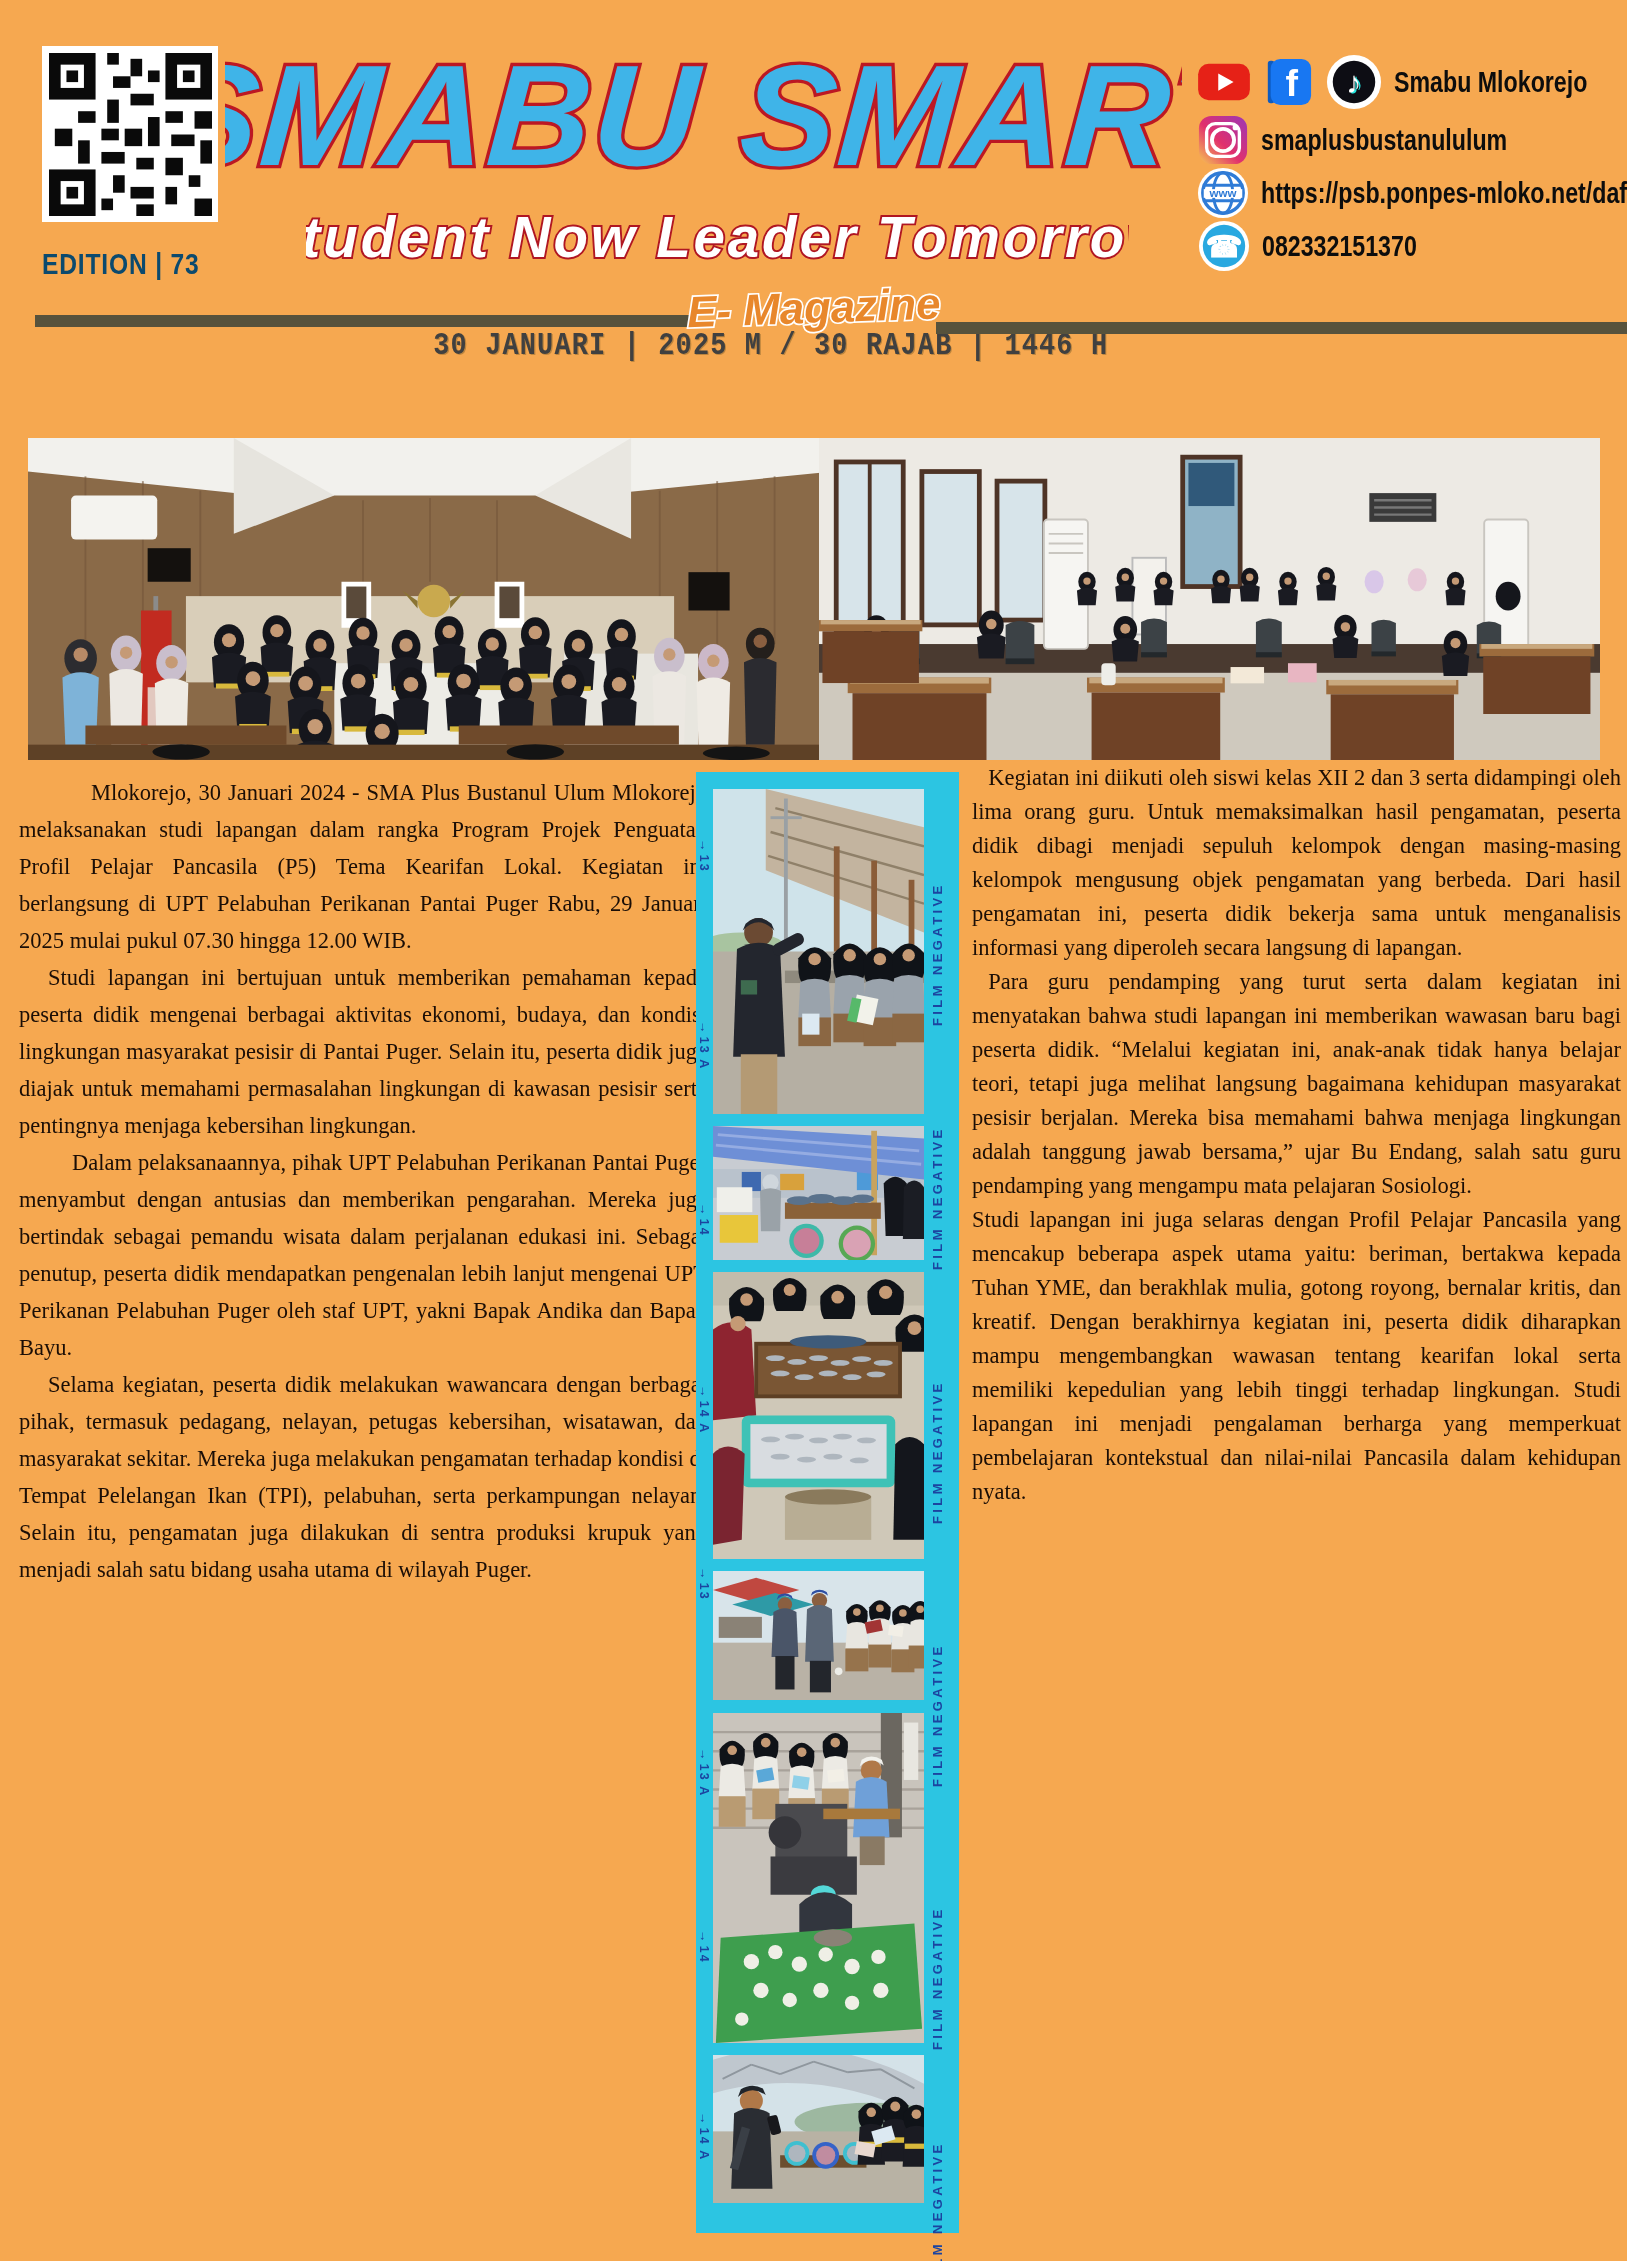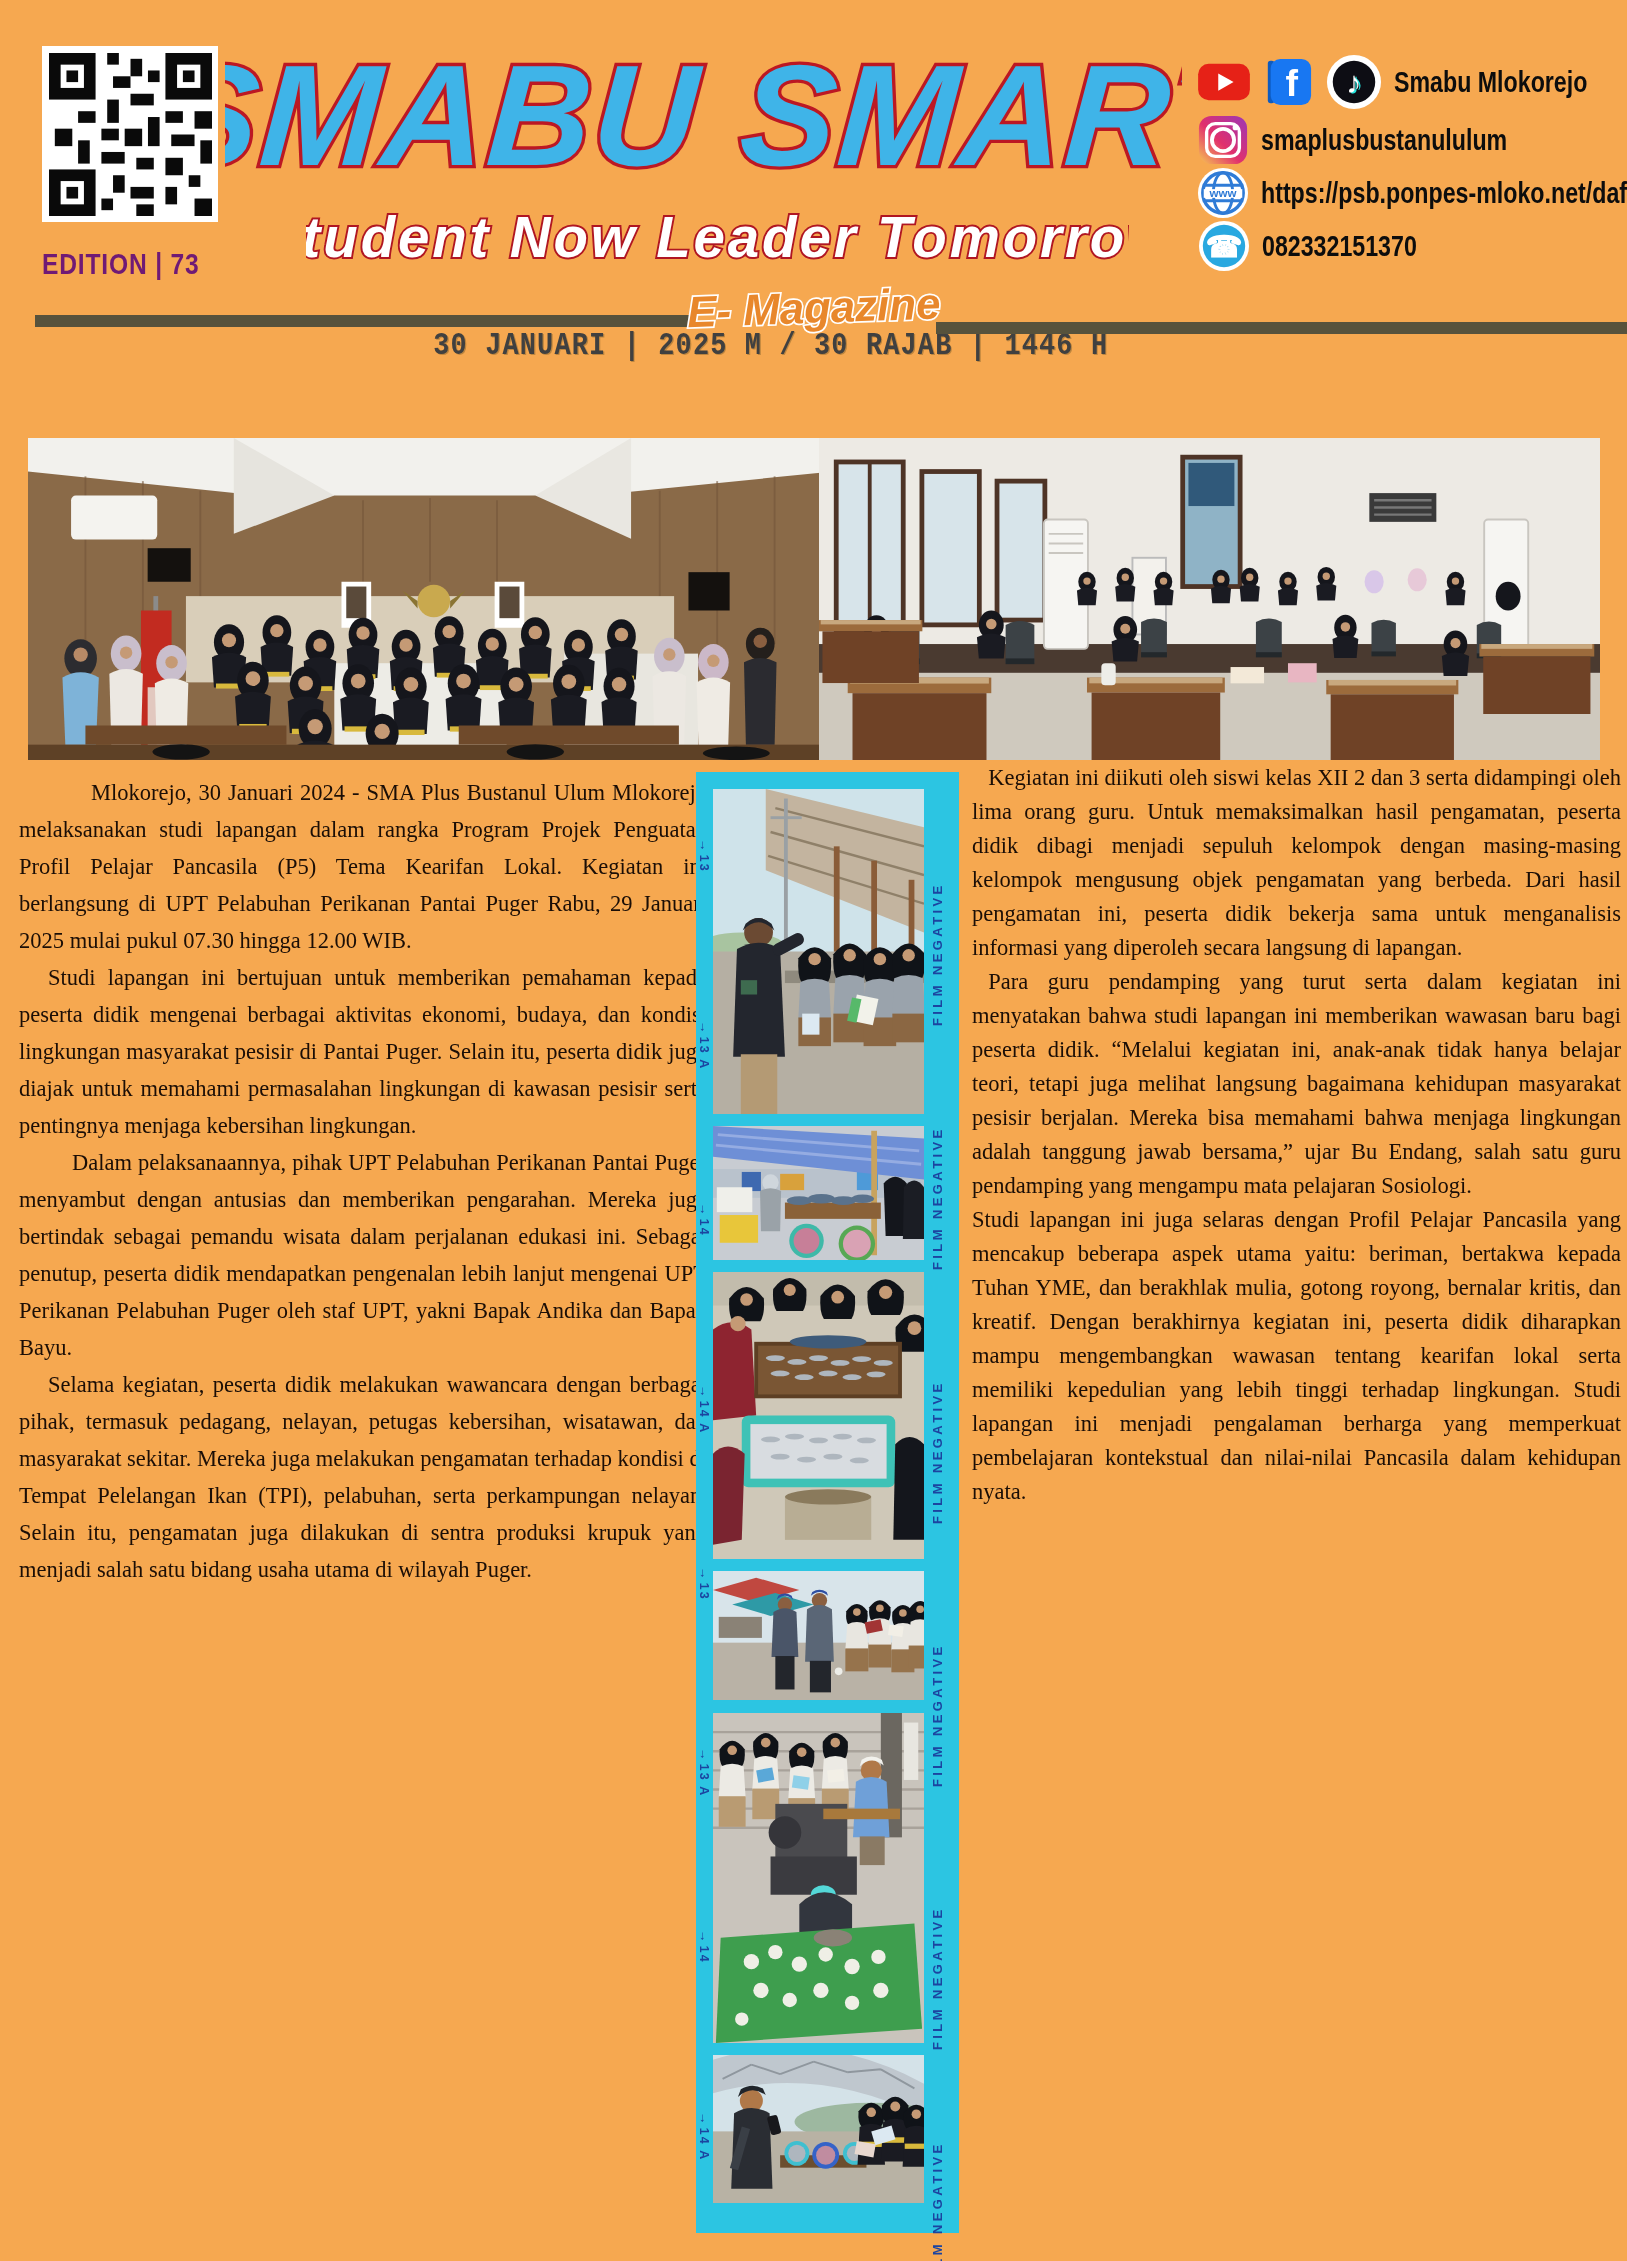--- a/index.html
+++ b/index.html
@@ -3,21 +3,21 @@
 <meta charset="utf-8">
 <style>
   html,body{margin:0;padding:0;}
   body{width:1628px;height:2261px;position:relative;background:#F6A850;
        font-family:"Liberation Serif", serif;overflow:hidden;}
   .abs{position:absolute;}
 
   
   .qr-box{left:42px;top:46px;width:176px;height:176px;background:#fff;padding:6.7px;box-sizing:border-box;}
   .edition{left:42px;top:247px;width:201px;font-family:"Liberation Sans",sans-serif;
-           font-weight:bold;font-size:30px;color:#701a75;white-space:nowrap;}
+           font-weight:bold;font-size:30px;color:#0c4a6e;white-space:nowrap;}
   .edition span{display:inline-block;transform:scaleX(.82);transform-origin:left;letter-spacing:1px;}
   .title-svg{left:225px;top:27px;width:957px;height:182px;}
   .tagline-svg{left:306px;top:195px;width:823px;height:91px;}
   .dateline{left:364px;top:279px;width:814px;text-align:center;color:#404040;
             font-family:Liberation Mono, monospace;font-weight:bold;font-size:32px;white-space:nowrap;margin-top:48px;}
   .dateline span{display:inline-block;transform:scaleX(.84);letter-spacing:1.4px;
                  text-shadow:1.4px 1.4px 0 rgba(120,90,40,.45);}
   .bar{height:12.4px;background:#57523C;}
   .bar-left{left:35px;top:315px;width:661px;}
   .bar-right{left:936px;top:322px;width:692px;}

